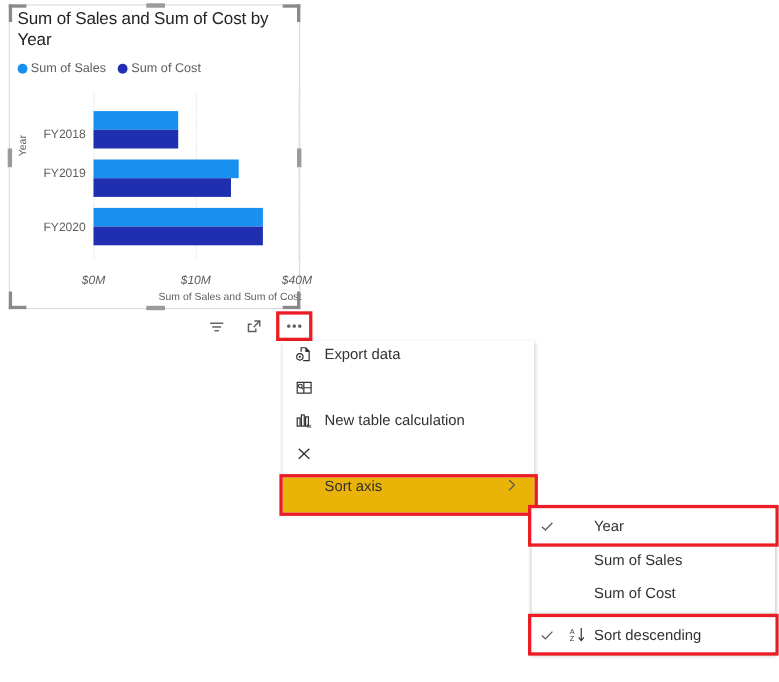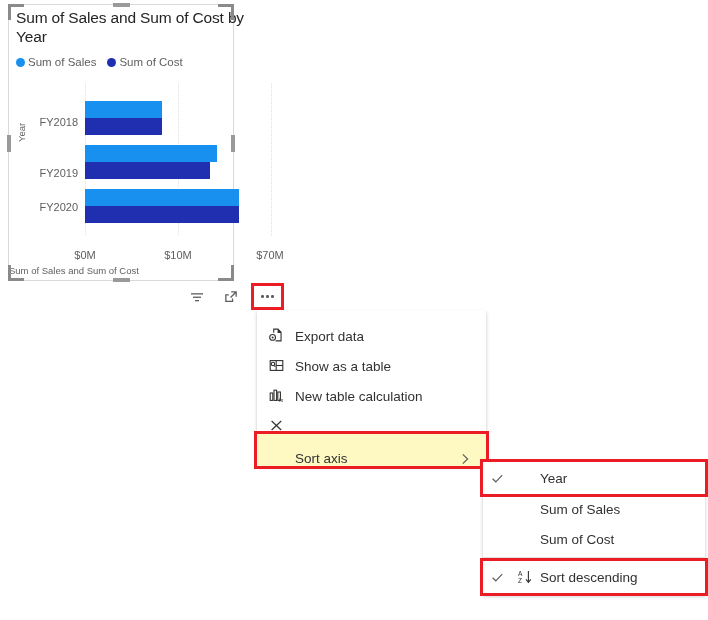--- a/index.html
+++ b/index.html
@@ -15,21 +15,21 @@
     font-family: "Liberation Sans", sans-serif;
     overflow: hidden;
     -webkit-font-smoothing: antialiased;
   }
 
   
   #visual-container {
     position: absolute;
     left: 8px;
     top: 4px;
-    width: 226px;
+    width: 265px;
     height: 277px;
     background: #ffffff;
     border: 1px solid #d9d9d9;
     box-sizing: border-box;
   }
 
   
   .handle {
     position: absolute;
     background: #9a9a9a;
@@ -109,27 +109,28 @@
     width: 0;
     border-left: 1px dotted #e1e1e1;
   }
   .xtick {
     position: absolute;
     top: 244px;
     font-size: 11px;
     color: #605e5c;
     transform: translateX(-50%);
     white-space: nowrap;
+    font-style: italic;
   }
   #xtitle {
     position: absolute;
     top: 260px;
     left: 0;
     width: 265px;
-    text-align: left;
+    text-align: right;
     font-size: 9.5px;
     color: #605e5c;
   }
   .bar {
     position: absolute;
     height: 17px;
   }
 
   
   #visual-toolbar {
@@ -164,41 +165,41 @@
     width: 229px;
     background: #ffffff;
     box-shadow: 0 1.6px 3.6px rgba(0,0,0,0.22), 0 0.3px 0.9px rgba(0,0,0,0.18);
     z-index: 10;
     padding: 4px 0 0 0;
     box-sizing: border-box;
   }
   .menu-item {
     height: 30px;
     display: flex;
-    align-items: flex-end;
+    align-items: flex-start;
     padding: 0 10px 0 0;
     font-size: 13.5px;
     color: #323130;
     position: relative;
     box-sizing: border-box;
   }
   .menu-icon {
     width: 38px;
     min-width: 38px;
     display: flex;
     align-items: center;
     justify-content: center;
     color: #323130;
   }
   .menu-label { flex: 1; white-space: nowrap; }
   .submenu-arrow { color: #605e5c; display: flex; align-items: center; padding-right: 4px; }
 
   #sort-axis-item {
     outline: 3px solid #ec1c24;
-    background: #fef9c3;
+    background: #eab308;
     z-index: 2;
     height: 32px;
   }
 
   
   #sort-submenu {
     position: absolute;
     left: 483px;
     top: 460px;
     width: 222px;
@@ -277,35 +278,35 @@
 
   <div id="plot">
 
     <div class="gridline" style="left:76px"></div>
     <div class="gridline" style="left:169px"></div>
     <div class="gridline" style="left:262px"></div>
 
     <div class="ytitle">Year</div>
 
     <div class="ycat" style="top:111px">FY2018</div>
-    <div class="ycat" style="top:162px">FY2019</div>
+    <div class="ycat" style="top:147px">FY2019</div>
     <div class="ycat" style="top:196px">FY2020</div>
 
     <div class="bar" style="left:76px; top:96px; width:77px; background:#1890f0"></div>
     <div class="bar" style="left:76px; top:113px; width:77px; background:#1f2fb0"></div>
 
     <div class="bar" style="left:76px; top:140px; width:132px; background:#1890f0"></div>
     <div class="bar" style="left:76px; top:157px; width:125px; background:#1f2fb0"></div>
 
     <div class="bar" style="left:76px; top:184px; width:154px; background:#1890f0"></div>
     <div class="bar" style="left:76px; top:201px; width:154px; background:#1f2fb0"></div>
 
     <div class="xtick" style="left:76px">$0M</div>
     <div class="xtick" style="left:169px">$10M</div>
-    <div class="xtick" style="left:261px">$70M</div>
+    <div class="xtick" style="left:261px">$40M</div>
 
     <div id="xtitle">Sum of Sales and Sum of Cost</div>
   </div>
 </div>
 
 <div id="visual-toolbar">
 
   <div class="tool-btn">
     <span>
       <svg width="16" height="16" viewBox="0 0 16 16">
@@ -350,21 +351,20 @@
   <div class="menu-item">
     <span class="menu-icon">
       <svg width="17" height="17" viewBox="0 0 17 17">
         <rect x="2.2" y="3.6" width="12.6" height="9.8" fill="none" stroke="#323130" stroke-width="1.1"></rect>
         <line x1="8.2" y1="3.6" x2="8.2" y2="13.4" stroke="#323130" stroke-width="1.1"></line>
         <line x1="8.2" y1="8.5" x2="14.8" y2="8.5" stroke="#323130" stroke-width="1.1"></line>
         <circle cx="5.0" cy="7.0" r="1.7" fill="none" stroke="#323130" stroke-width="1.1"></circle>
         <line x1="6.2" y1="8.3" x2="7.3" y2="9.7" stroke="#323130" stroke-width="1.1"></line>
       </svg>
     </span>
-    <span class="menu-label">Show as a table</span>
   </div>
 
   <div class="menu-item">
     <span class="menu-icon">
       <svg width="17" height="17" viewBox="0 0 17 17">
         <rect x="2.2" y="6.0" width="2.6" height="7.4" fill="none" stroke="#323130" stroke-width="1.1"></rect>
         <rect x="6.0" y="3.2" width="2.6" height="10.2" fill="none" stroke="#323130" stroke-width="1.1"></rect>
         <rect x="9.8" y="5.0" width="2.6" height="8.4" fill="none" stroke="#323130" stroke-width="1.1"></rect>
         <text x="11.0" y="15.2" font-family="Liberation Sans, sans-serif" font-size="5.6" fill="#323130">fx</text>
       </svg>

